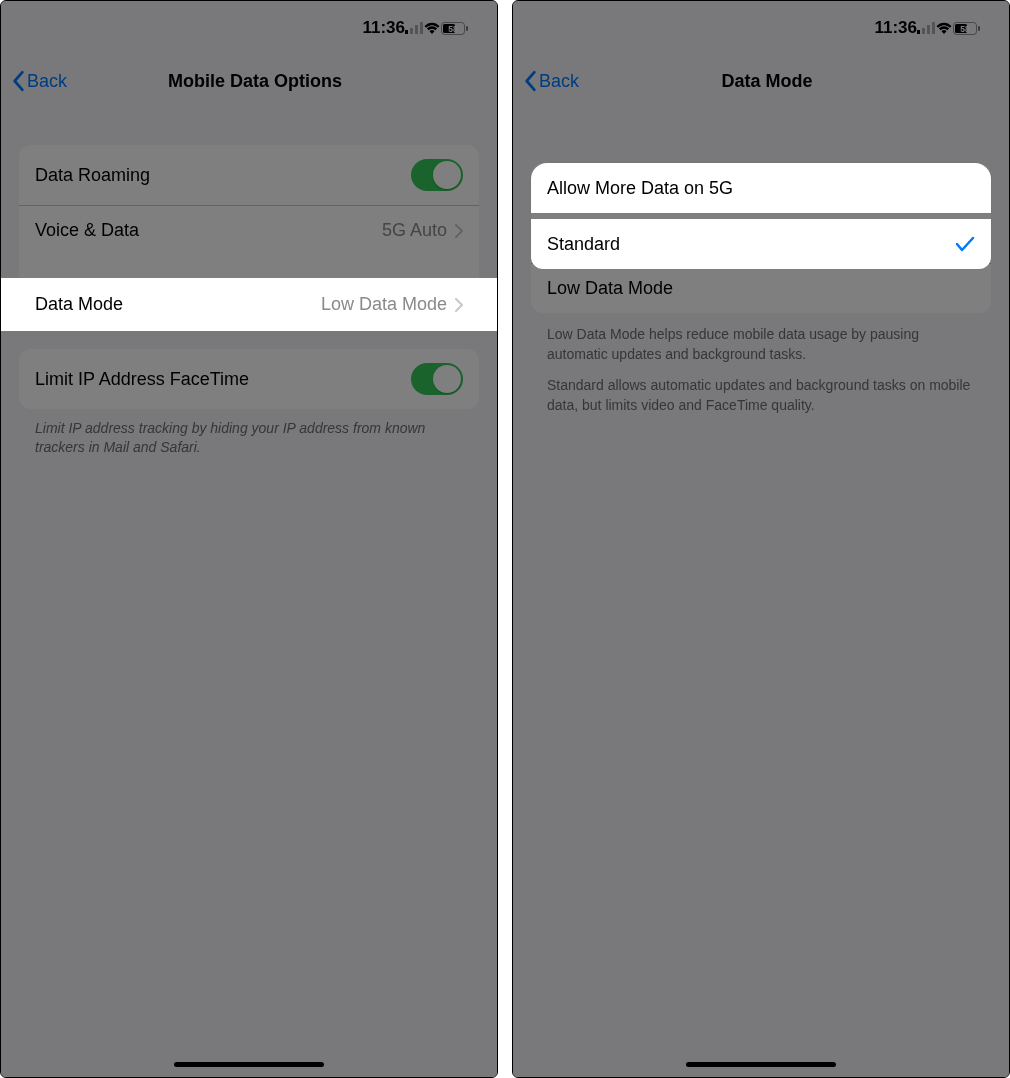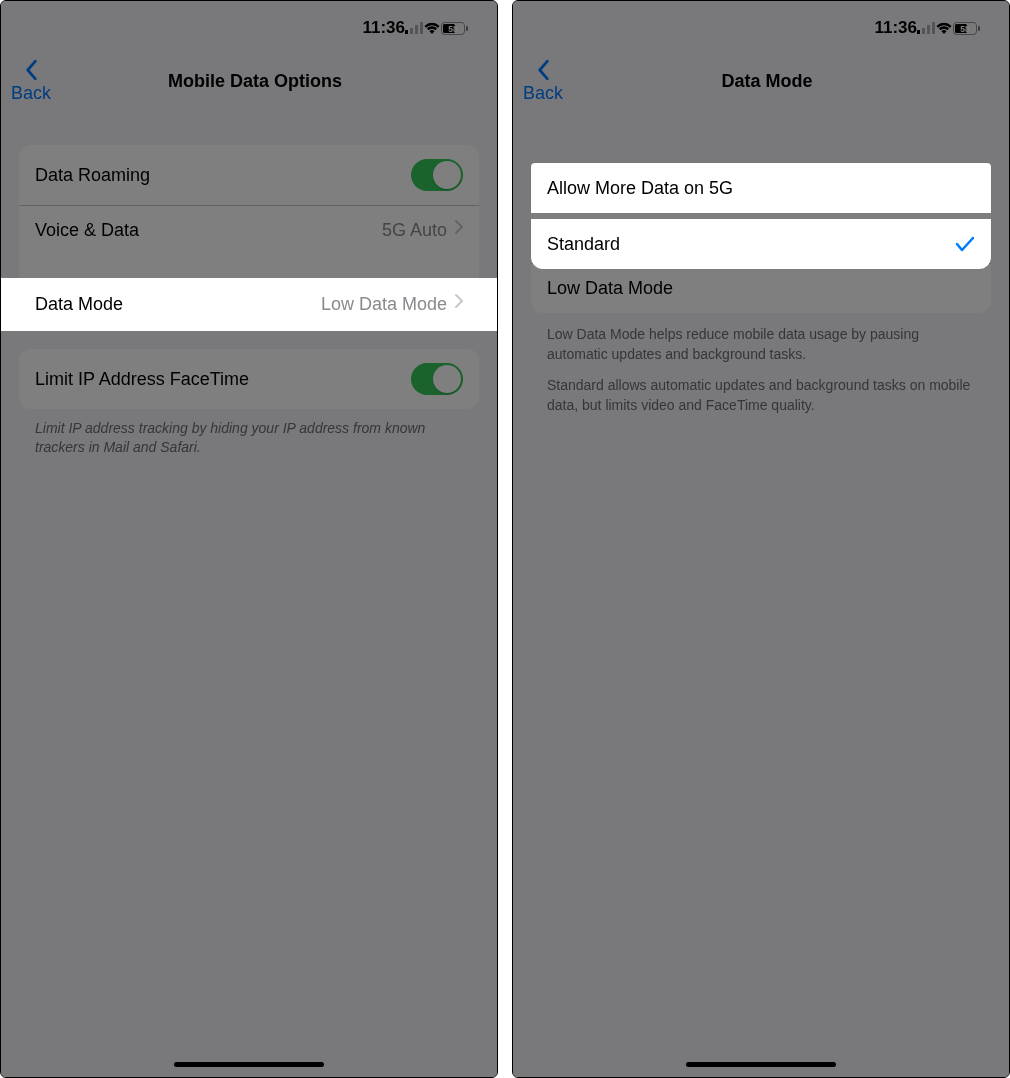--- a/index.html
+++ b/index.html
@@ -51,25 +51,24 @@
     height: 52px;
     position: relative;
     display: flex;
     align-items: center;
     z-index: 2;
   }
   .back-btn {
     position: absolute;
     left: 10px;
     display: flex;
-    align-items: center;
+    align-items: flex-end;
     gap: 2px;
     color: #007aff;
     font-size: 18px;
-    flex-direction: column;
   }
   .back-btn svg { display:block; }
   .nav-title {
     width: 100%;
     text-align: center;
     font-size: 18px;
     font-weight: 600;
     color: #000;
     padding-left: 12px;
   }
@@ -93,20 +92,21 @@
     min-height: 50px;
     border-top: 0.5px solid rgba(60,60,67,0.29);
   }
   .row:first-child { border-top: none; }
   .row-label {
     font-size: 18px;
     color: #000;
   }
   .row-right {
     display: flex;
+    align-items: center;
     gap: 8px;
   }
   .row-value {
     font-size: 18px;
     color: #8a8a8e;
   }
   .chevron {
     color: #c7c7cc;
   }
   .toggle {
@@ -132,21 +132,21 @@
     font-size: 14px;
     color: #6d6d72;
     padding: 0 16px;
     line-height: 1.35;
   }
   .highlight-row {
     position: absolute;
     left: 0;
     right: 0;
     background: #ffffff;
-    border-radius: 4px;
+    border-radius: 16px;
     margin: 0 18px;
     z-index: 10;
     box-shadow: 0 0 0 0.5px rgba(0,0,0,0.04);
   }
   .highlight-row-full {
     position: absolute;
     left: 0;
     right: 0;
     background: #ffffff;
     z-index: 10;

